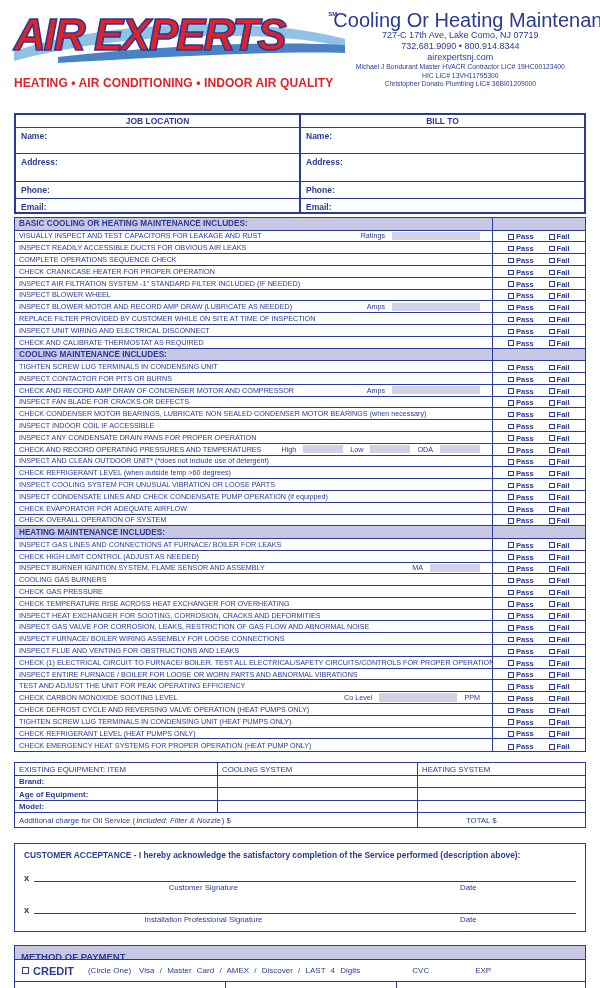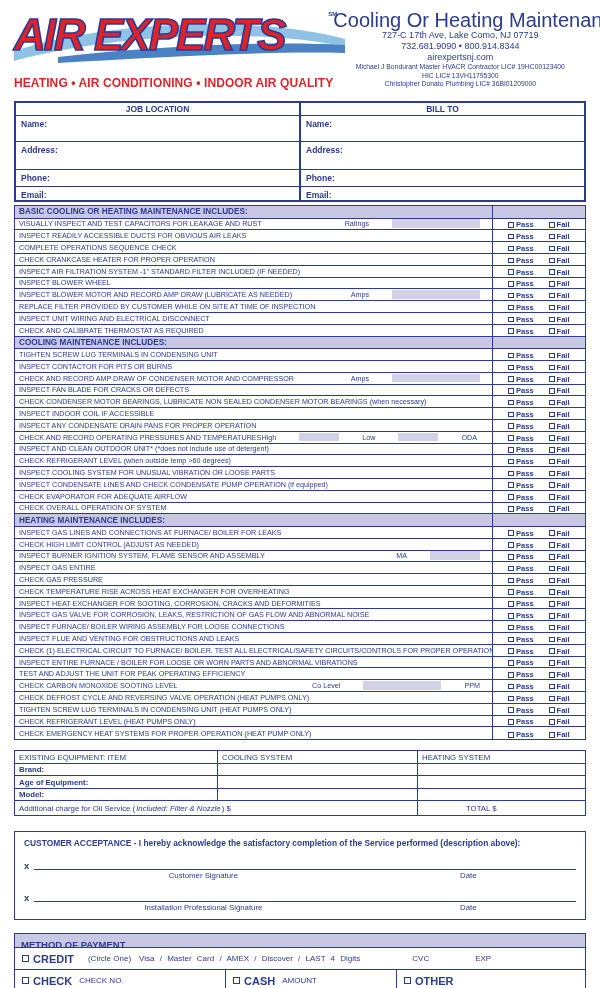--- a/index.html
+++ b/index.html
@@ -4,21 +4,21 @@
 <style>
   :root{
     --blue:#2b3a94; --red:#e02328; --lavender:#c9c8e4; --field:#d2d1e6;
     --swoosh_light:#8fc2e5; --swoosh_dark:#4a82c4;
   }
   *{box-sizing:border-box;margin:0;padding:0}
   body{width:600px;height:988px;background:#fff;font-family:"Liberation Sans",sans-serif;overflow:hidden}
   .page{position:relative;width:600px;height:988px;background:#fff}
 
   
-  .hdr{display:flex;justify-content:flex-start;padding:7px 14px 0 14px;height:100px}
+  .hdr{display:flex;justify-content:flex-start;padding:7px 14px 0 14px;height:112px}
   .logo-block{width:332px;position:relative}
   .logo-art{position:relative;height:60px}
   .logo-art svg{position:absolute;left:0;top:0;z-index:0}
   .logo-text{position:relative;z-index:1;font-weight:bold;font-style:italic;font-size:44px;line-height:56px;
     color:var(--red);-webkit-text-stroke:1.6px var(--blue);letter-spacing:-2px;white-space:nowrap}
   .logo-sm{position:absolute;z-index:2;top:4px;right:-4px;font-size:6px;font-style:normal;font-weight:bold;
     color:var(--blue);-webkit-text-stroke:0}
   .tagline{color:var(--red);font-weight:bold;font-size:12px;letter-spacing:.1px;margin-top:9px;white-space:nowrap}
   .hdr-right{width:254px;text-align:center;color:var(--blue);padding-top:4px}
   .form-title{font-size:20px;font-weight:normal;line-height:19px;white-space:nowrap}
@@ -40,21 +40,21 @@
   .cl-sechead{height:12.6px}
   .cl-desc{flex:1;display:flex;align-items:center;padding-left:4px;border-right:1px solid var(--blue);
     color:var(--blue);font-size:7.2px;white-space:nowrap;overflow:hidden}
   .cl-sechead .cl-desc{background:var(--lavender);font-weight:bold;font-size:8.2px}
   .cl-sechead .cl-pf{background:var(--lavender)}
   .cl-pf{width:92px;display:flex;align-items:flex-end;justify-content:space-evenly;color:var(--blue);
     font-weight:bold;font-size:7.6px}
   .pf-group{display:flex;align-items:center;gap:2px}
   .cb{width:5.5px;height:5.5px;border:1px solid var(--blue);display:inline-block;background:#fff;flex:none}
   .cb-lg{width:7px;height:7px}
-  .extras{margin-left:auto;display:flex;align-items:flex-start;gap:23px;padding-right:12px}
+  .extras{margin-left:auto;display:flex;align-items:center;gap:7px;padding-right:12px}
   .ex-label{font-size:7.2px;color:var(--blue)}
   .field-box{height:8.5px;background:var(--field);display:inline-block}
 
   
   .equip{margin:10px 14px 0;border:1.5px solid var(--blue);color:var(--blue)}
   .equip-row{display:flex;height:12.5px;border-bottom:1px solid var(--blue)}
   .equip-row:last-child{border-bottom:none}
   .equip-cell{padding-left:4px;border-right:1px solid var(--blue);height:100%;display:flex;align-items:center;
     font-size:7.8px;overflow:hidden;white-space:nowrap}
   .equip-cell:last-child{border-right:none}
@@ -580,21 +580,21 @@
             <span>Pass</span>
           </span>
           <span class="pf-group">
             <span class="cb"></span>
             <span>Fail</span>
           </span>
         </div>
       </div>
       <div class="cl-row">
         <div class="cl-desc">
-          <span class="cl-text">INSPECT GAS ENTIRE</span>
+          <span class="cl-text">COOLING GAS BURNERS</span>
         </div>
         <div class="cl-pf">
           <span class="pf-group">
             <span class="cb"></span>
             <span>Pass</span>
           </span>
           <span class="pf-group">
             <span class="cb"></span>
             <span>Fail</span>
           </span>

